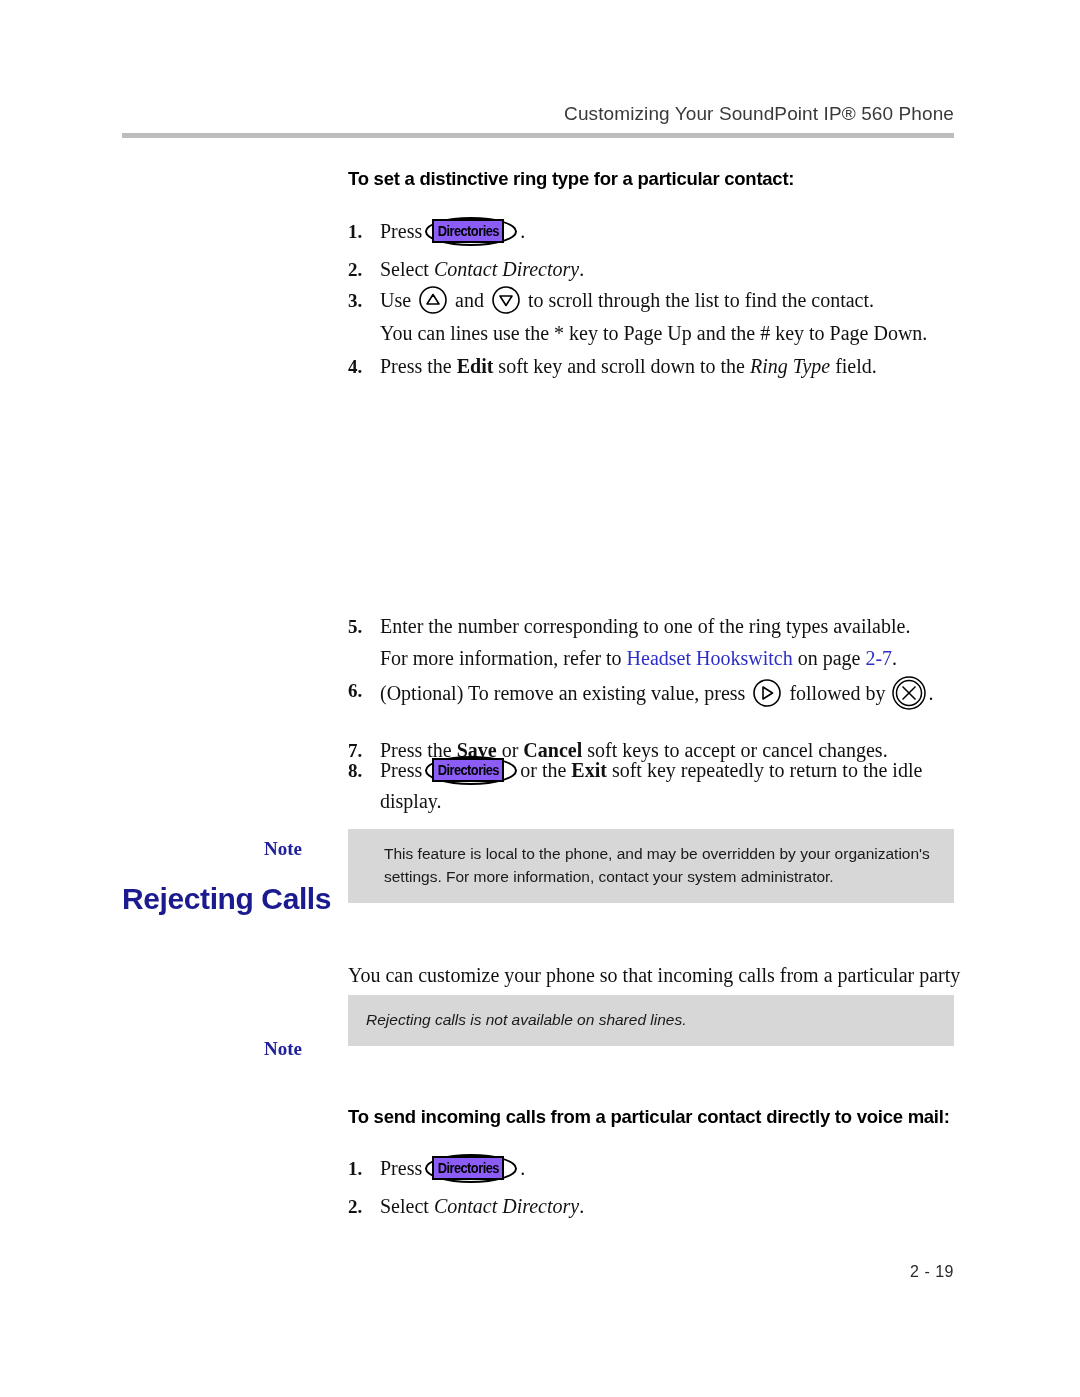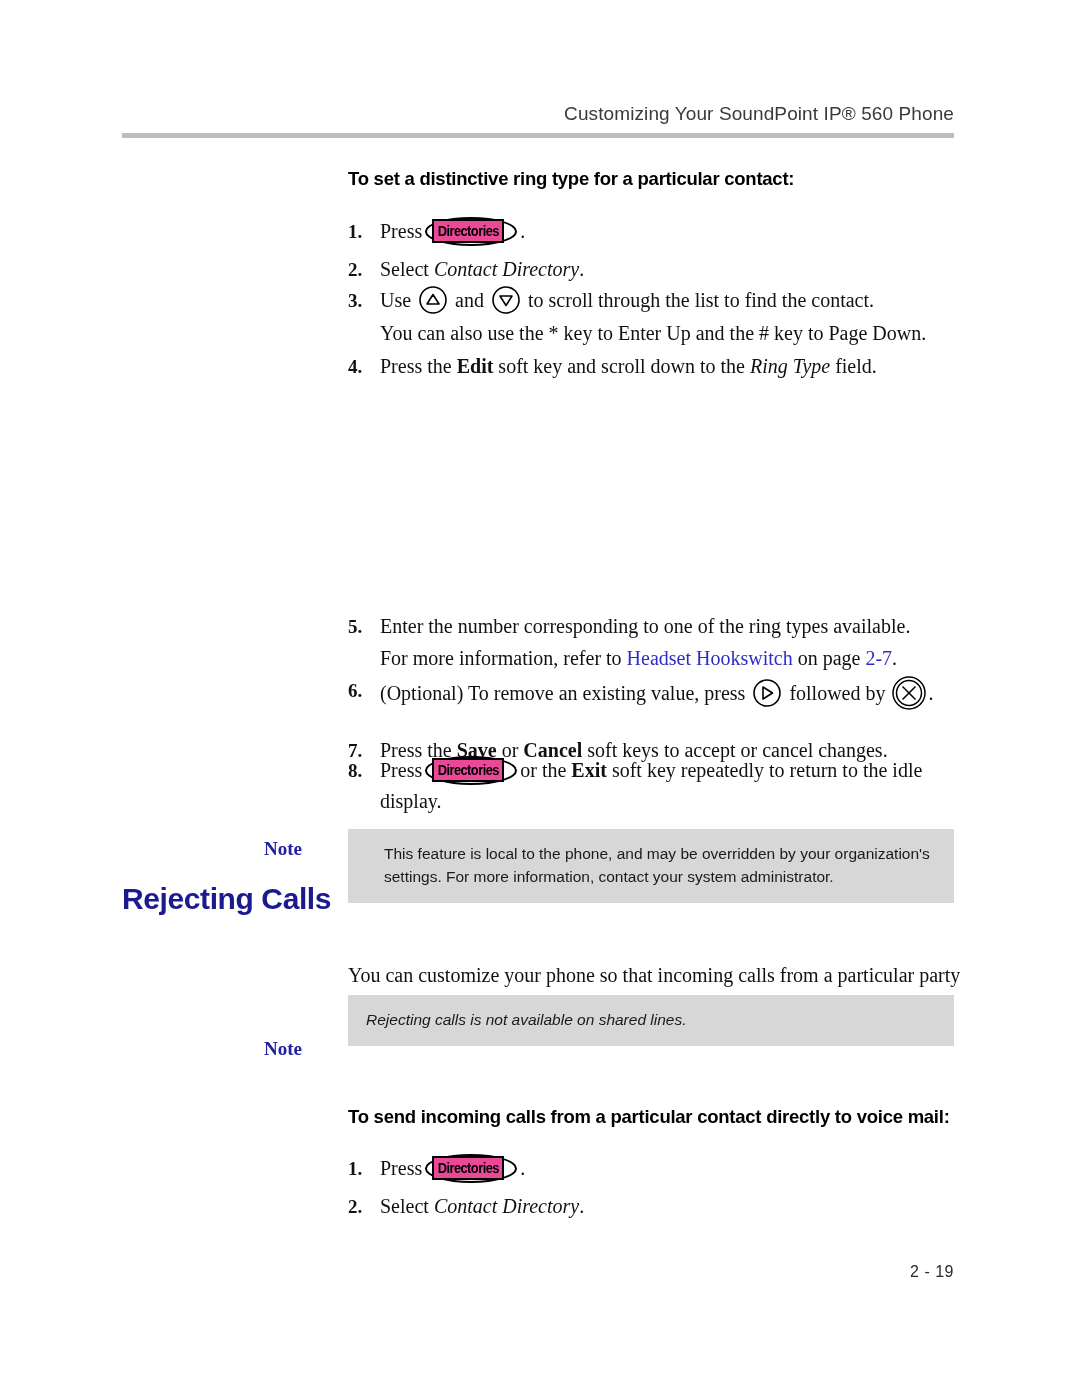--- a/index.html
+++ b/index.html
@@ -99,21 +99,21 @@
     border: 2px solid #000;
     border-radius: 48px / 15px;
     background: #fff;
     box-sizing: border-box;
   }
   .key-directories .plate {
     position: absolute;
     left: 7px; top: 2px;
     width: 72px; height: 24px;
     border: 2px solid #000;
-    background: #ec4899;
+    background: #8b5cf6;
     box-sizing: border-box;
     display: flex;
     align-items: center;
     justify-content: center;
   }
   .key-directories .label {
     font-family: "Liberation Sans", sans-serif;
     font-weight: bold;
     font-size: 14px;
     letter-spacing: -0.6px;
@@ -231,21 +231,21 @@
     </span>
     <span>and</span>
     <span class="key-circle">
       <svg width="30" height="30" viewBox="0 0 30 30" aria-hidden="true">
         <circle cx="15" cy="15" r="13" fill="#fff" stroke="#000" stroke-width="1.6"></circle>
         <path d="M15 20.5 L9 11 L21 11 Z" fill="#fff" stroke="#000" stroke-width="1.6" stroke-linejoin="round"></path>
       </svg>
     </span>
     <span>to scroll through the list to find the contact.</span></span>
 </div>
-<div class="cont" style="top:318px;">You can also use the * key to Enter Up and the # key to Page Down.</div>
+<div class="cont" style="top:318px;">You can lines use the * key to Page Up and the # key to Page Down.</div>
 
 <div class="step" style="top:351px;">
   <span class="num">4.</span><span class="txt"><span>Press the </span><span class="bd">Edit</span><span> soft key and scroll down to the </span><span class="it">Ring Type</span><span> field.</span></span>
 </div>
 
 <div style="position:absolute;left:348px;top:395px;width:606px;height:215px;"></div>
 
 <div class="step" style="top:611px;">
   <span class="num">5.</span><span class="txt">Enter the number corresponding to one of the ring types available.</span>
 </div>

